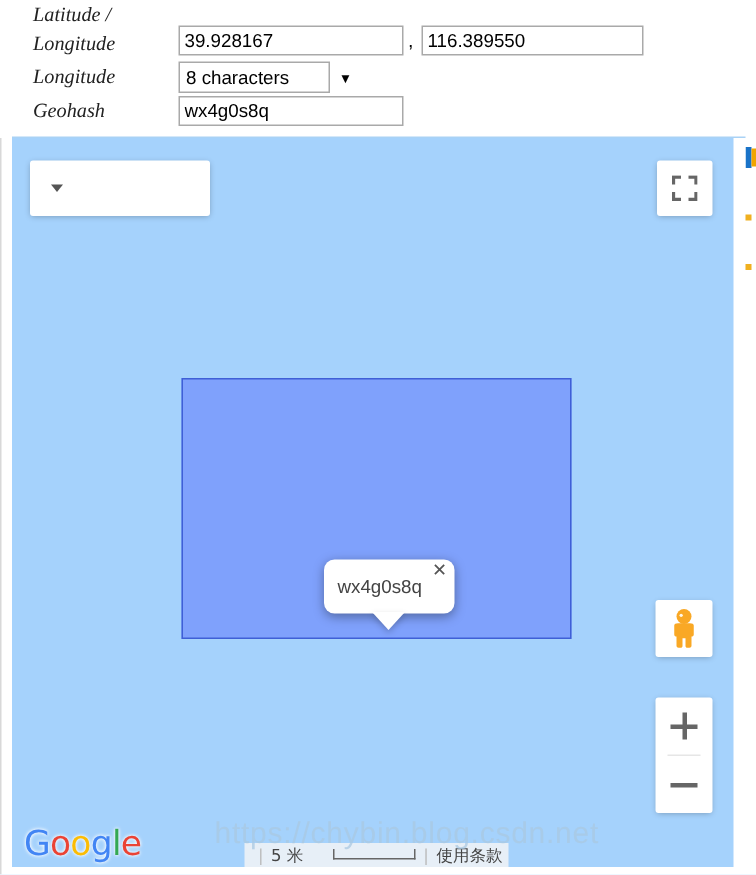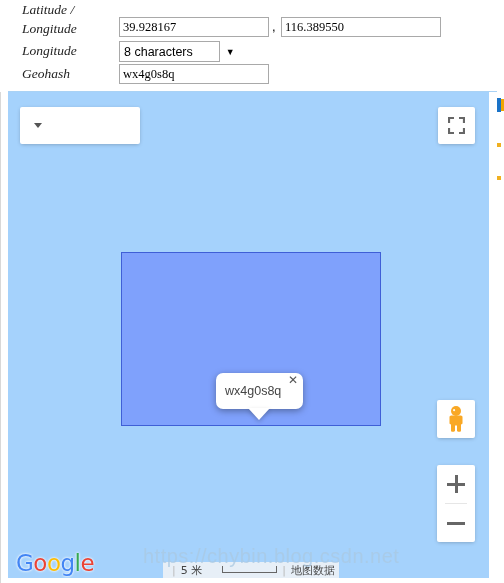--- a/index.html
+++ b/index.html
@@ -53,30 +53,30 @@
   .lbl-latlon-1 { left: 22px; top: 0px; }
   .lbl-latlon-2 { left: 22px; top: 19px; }
   .lbl-precision { left: 22px; top: 41px; }
   .lbl-geohash  { left: 22px; top: 64px; }
 
   .txtinput {
     position: absolute;
     height: 20px;
     border: 1px solid #a9a9a9;
     background: #ffffff;
-    font-family: Liberation Serif, serif;
+    font-family: Liberation Sans, sans-serif;
     font-size: 12.5px;
     color: #000000;
     padding: 0 3px;
     line-height: 18px;
     outline: none;
   }
 
   #lat-input  { left: 119px; top: 17px; width: 150px; }
-  #lon-input  { left: 281px; top: 17px; width: 160px; }
+  #lon-input  { left: 281px; top: 17px; width: 148px; }
   #geohash-input { left: 119px; top: 64px; width: 150px; }
 
   .comma-sep {
     position: absolute;
     left: 272px; top: 17px;
     font-family: "Liberation Sans", sans-serif;
     font-size: 13px;
     color: #000;
     line-height: 20px;
   }
@@ -433,21 +433,21 @@
 
       <div class="google-logo">
         <span class="gl-b">G</span><span class="gl-r">o</span><span class="gl-y">o</span><span class="gl-b">g</span><span class="gl-g">l</span><span class="gl-r">e</span>
       </div>
 
       <div class="attrib-bar">
         <span class="sep">|</span>
         <span class="scale-label">5 米</span>
         <span class="scale-bar"></span>
         <span class="sep">|</span>
-        <span class="terms-link">地图数据</span>
+        <span class="terms-link">使用条款</span>
       </div>
     </div>
   </div>
 
   <div class="watermark">https://chybin.blog.csdn.net</div>
 
   <div class="right-fragment">
     <span class="frag-bar"></span>
     <span class="frag-bar2"></span>
   </div>

